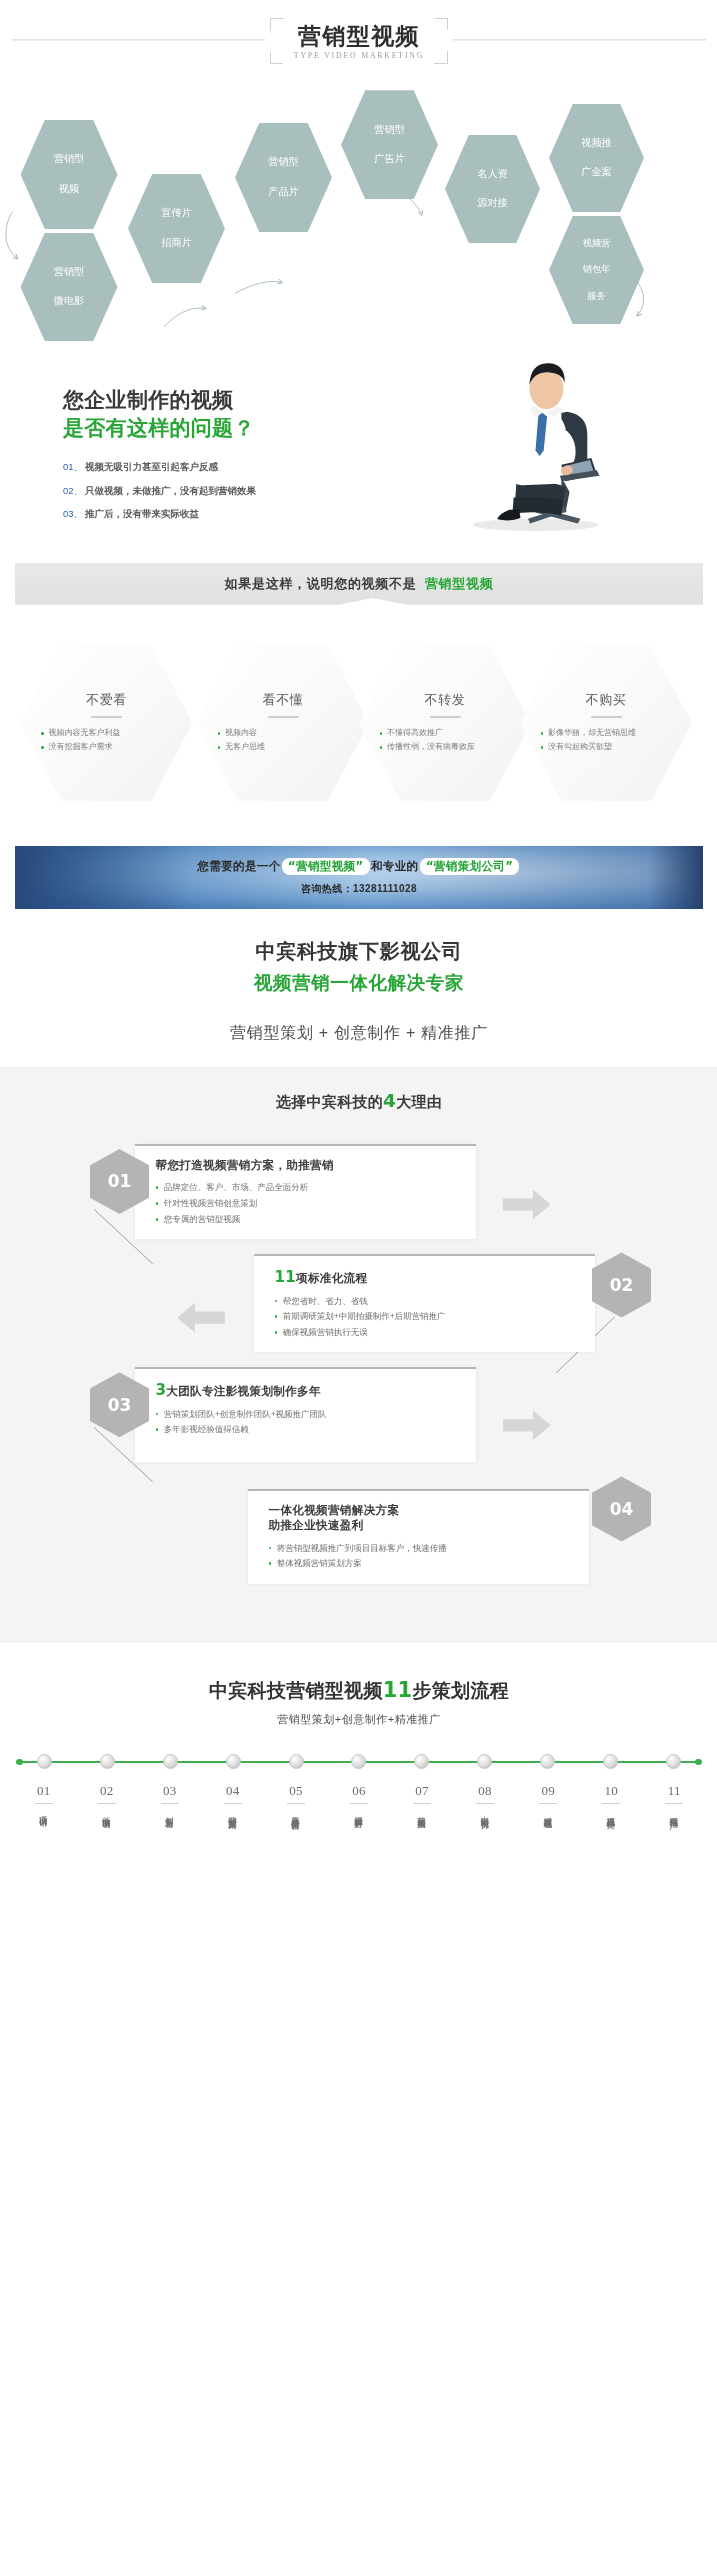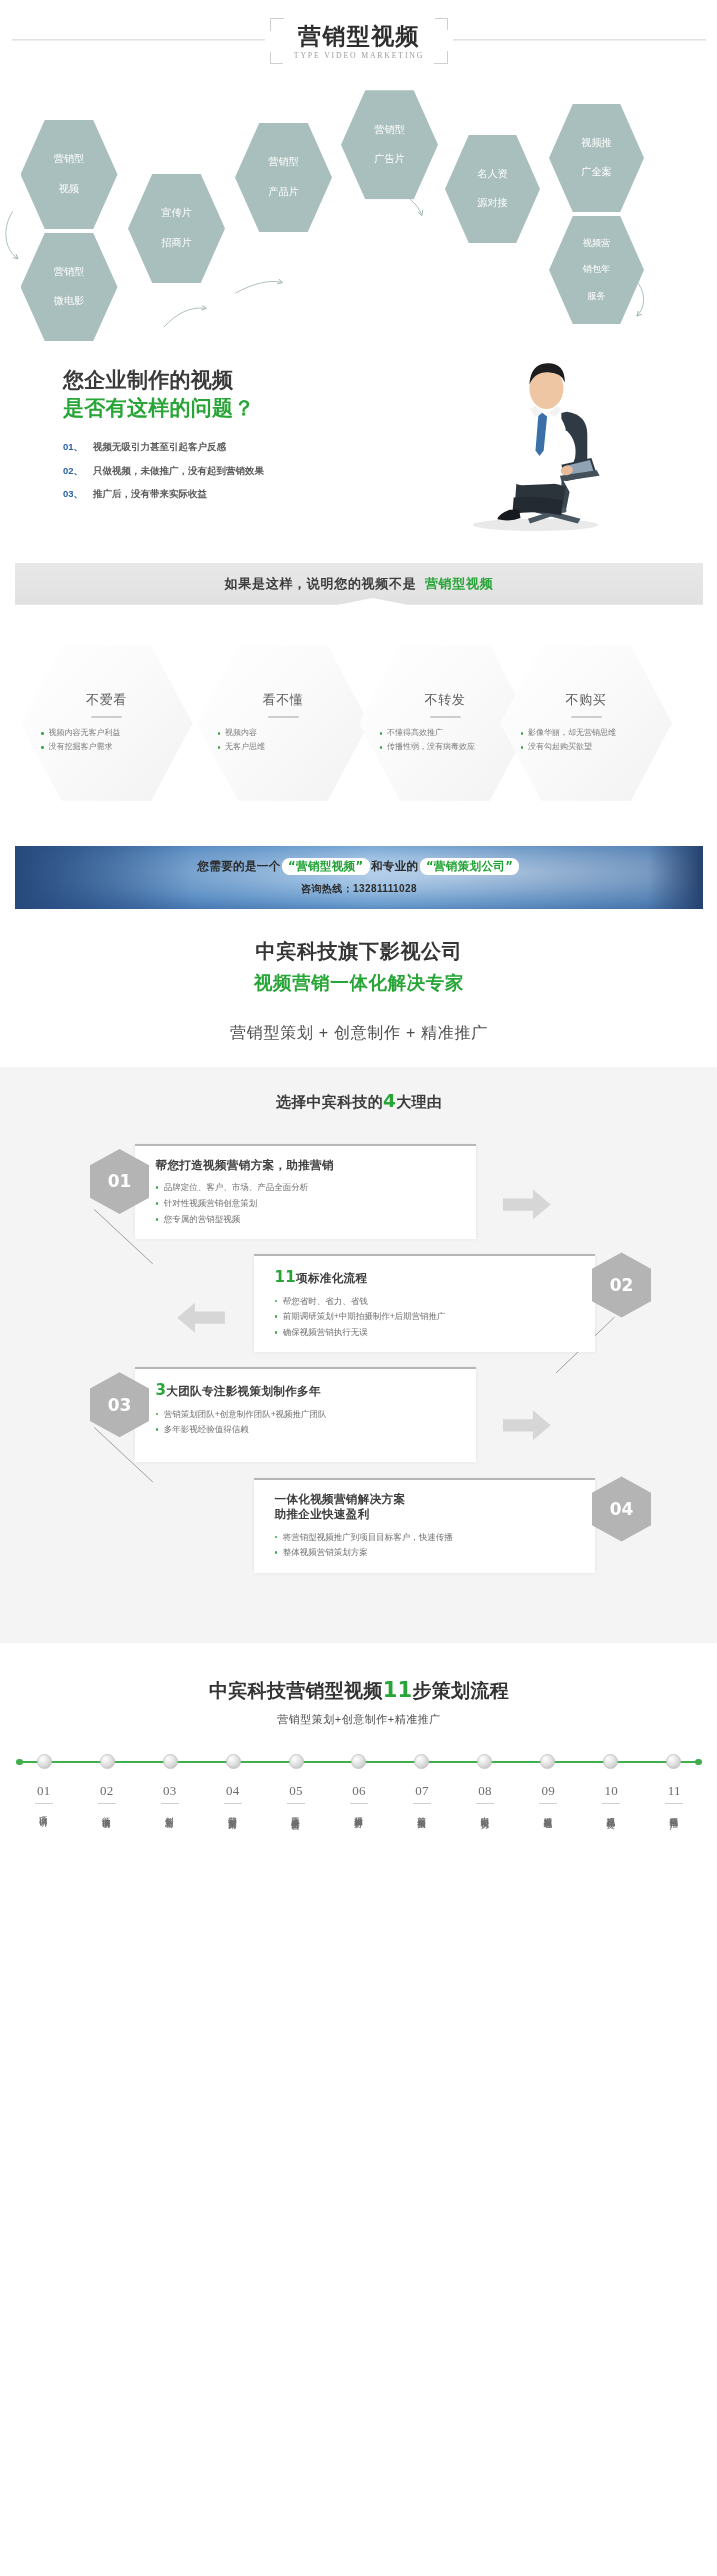--- a/index.html
+++ b/index.html
@@ -93,32 +93,33 @@
     height: 211px;
     padding: 33px 0 0 63px;
   }
   .problem h2 {
     font-size: 21px;
     font-weight: bold;
     color: #3a3a3a;
     letter-spacing: 0.3px;
     line-height: 1.32;
     font-family: "DejaVu Sans", "Liberation Sans", sans-serif;
+    margin-top: 20px;
   }
   .problem h2 .green { color: #27a536; }
   .problem-list { margin-top: 19px; }
   .problem-item {
     display: flex;
     align-items: baseline;
     margin-bottom: 10.2px;
     font-size: 9.5px;
     font-weight: bold;
     color: #5b5b5b;
   }
-  .problem-num { color: #2a63a8; margin-right: 10px; font-weight: bold; }
+  .problem-num { color: #2a63a8; margin-right: 2px; font-weight: normal; }
 
   
   .biz {
     position: absolute;
     right: 80px;
     top: 15px;
     width: 205px;
     height: 184px;
   }
 
@@ -587,21 +588,21 @@
       <div class="hexcard-inner">
         <h3>不转发</h3>
         <div class="divider"></div>
         <ul>
           <li>不懂得高效推广</li>
           <li>传播性弱，没有病毒效应</li>
         </ul>
       </div>
     </div>
 
-    <div class="hexcard" style="left:500px; top:11px;">
+    <div class="hexcard" style="left:520px; top:11px;">
       <div class="hexcard-inner">
         <h3>不购买</h3>
         <div class="divider"></div>
         <ul>
           <li>影像华丽，却无营销思维</li>
           <li>没有勾起购买欲望</li>
         </ul>
       </div>
     </div>
   </div>
@@ -684,21 +685,21 @@
             <li>营销策划团队+创意制作团队+视频推广团队</li>
             <li>多年影视经验值得信赖</li>
           </ul>
         </div>
       </div>
 
       <div class="reason" style="left:213px; top:341px;">
         <div class="rhex" style="left:371px; top:2.7px;">
           <span>04</span>
         </div>
-        <div class="rcard" style="left:33px;">
+        <div class="rcard" style="left:27px;margin-top:11px;">
           <h4>
             <span>一体化视频营销解决方案</span><br>
             <span>助推企业快速盈利</span>
           </h4>
           <ul>
             <li>将营销型视频推广到项目目标客户，快速传播</li>
             <li>整体视频营销策划方案</li>
           </ul>
         </div>
       </div>

